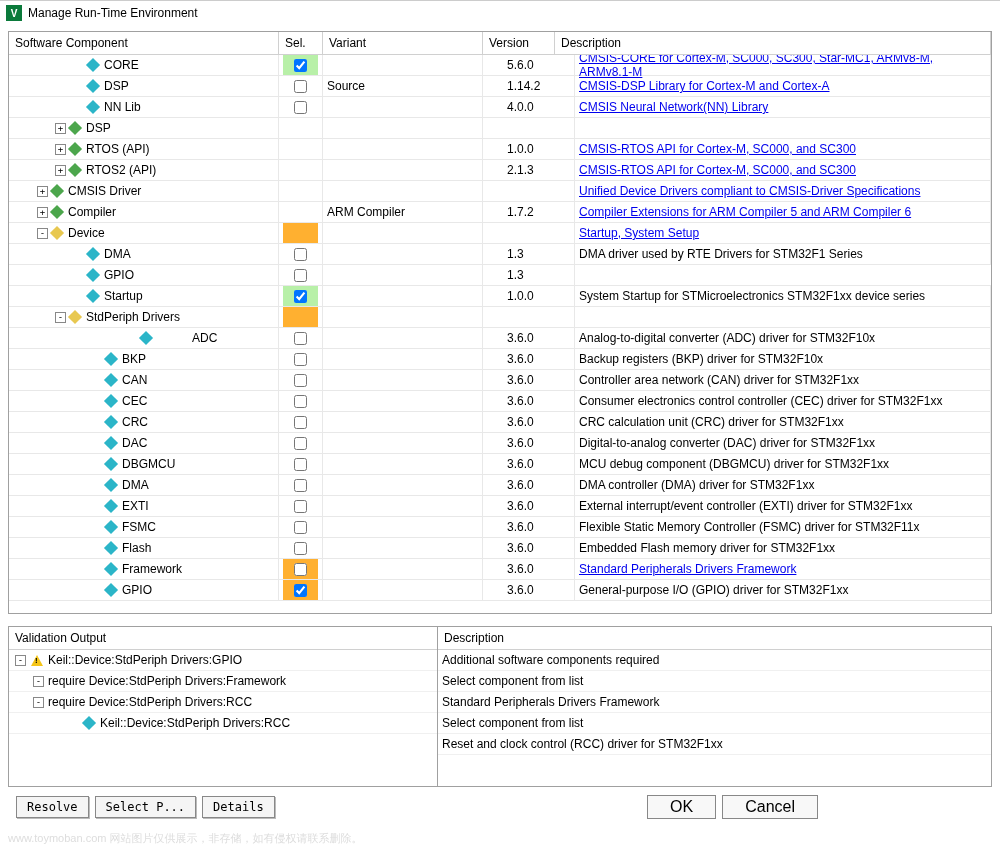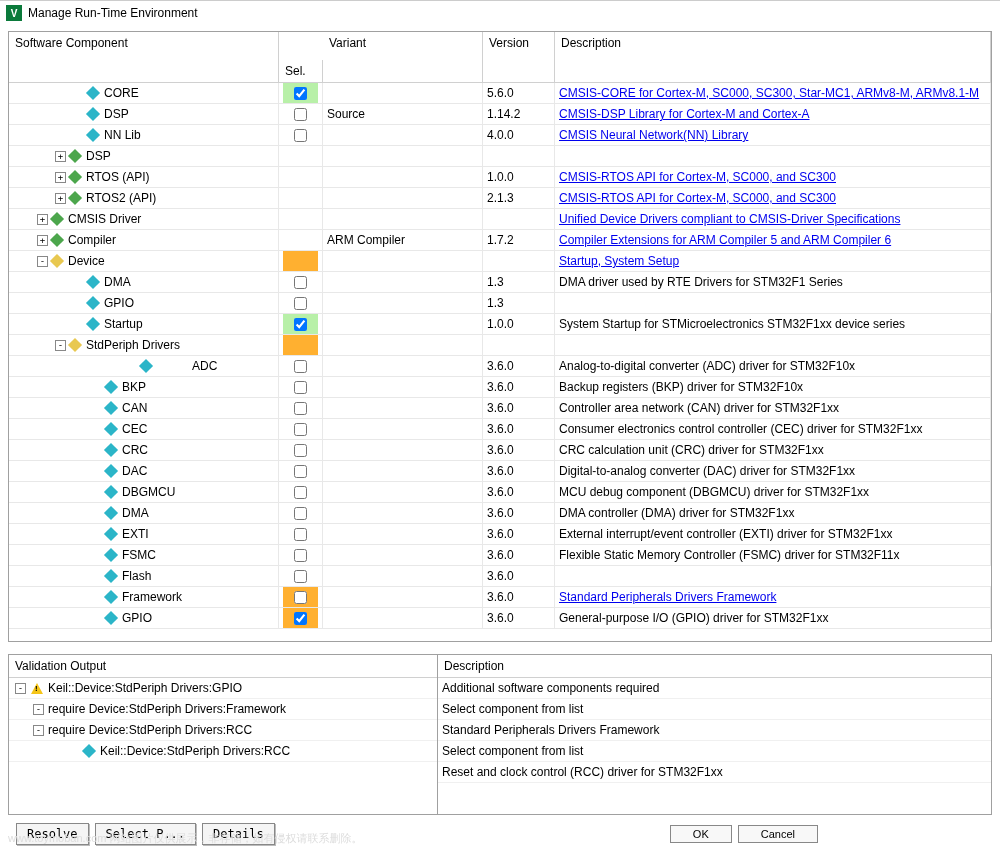--- a/index.html
+++ b/index.html
@@ -5,31 +5,31 @@
 * { box-sizing: border-box; margin: 0; padding: 0; }
 body { font-family: "Segoe UI", Tahoma, sans-serif; font-size: 12px; background: #fff; color: #000; width: 1000px; height: 852px; overflow: hidden; }
 .window { border-top: 1px solid #ccc; }
 .titlebar { display: flex; align-items: center; padding: 4px 6px; background: #fff; }
 .app-icon { width: 16px; height: 16px; background: #0b7a3b; margin-right: 6px; display: flex; align-items: center; justify-content: center; color: #fff; font-size: 10px; font-weight: bold; }
 .content { padding: 6px 8px 0 8px; }
 .panel { border: 1px solid #a0a0a0; background: #fff; }
 .grid-header { display: flex; background: #fff; border-bottom: 1px solid #d0d0d0; }
 .grid-header > div { padding: 4px 6px; border-right: 1px solid #d0d0d0; font-size: 12px; }
 .col-comp { width: 270px; }
-.col-sel { width: 44px; margin-top: 28px; }
+.col-sel { width: 44px; }
 .col-var { width: 160px; }
 .col-ver { width: 72px; }
 .col-desc { flex: 1; }
 .grid-body { height: 558px; overflow-y: auto; }
 .row { display: flex; border-bottom: 1px solid #e8e8e8; height: 21px; align-items: stretch; }
 .row > div { border-right: 1px solid #e8e8e8; display: flex; align-items: center; padding: 0 4px; font-size: 12px; }
 .cell-comp { width: 270px; padding-left: 0; }
 .cell-sel { width: 44px; justify-content: center; }
 .cell-var { width: 160px; }
-.cell-ver { width: 72px; }
+.cell-ver { width: 72px; margin-left: 20px; }
 .cell-desc { flex: 1; }
 .tree-item { display: flex; align-items: center; width: 100%; height: 100%; }
 .exp { width: 11px; height: 11px; border: 1px solid #888; display: inline-flex; align-items: center; justify-content: center; font-size: 9px; line-height: 1; margin-right: 4px; cursor: pointer; background: #fff; font-family: monospace; }
 .exp-sp { width: 11px; height: 11px; margin-right: 4px; display: inline-block; }
 .diamond { width: 10px; height: 10px; transform: rotate(45deg); margin-right: 6px; flex-shrink: 0; }
 .d-green { background: #4ca64c; }
 .d-cyan { background: #2bb5c8; }
 .d-yellow { background: #e8c850; }
 .lnk { color: #0000ee; text-decoration: underline; cursor: pointer; }
 .chk { width: 13px; height: 13px; }
@@ -39,21 +39,21 @@
 .vopanel { flex: 0 0 430px; border: 1px solid #a0a0a0; }
 .dpanel { flex: 1; border: 1px solid #a0a0a0; border-left: none; }
 .sub-head { padding: 4px 6px; border-bottom: 1px solid #d0d0d0; background: #fff; }
 .sub-body { height: 136px; overflow: auto; }
 .vo-row { display: flex; align-items: center; height: 21px; padding: 0 4px; font-size: 12px; border-bottom: 1px solid #f0f0f0; }
 .warn-icon { width: 14px; height: 14px; margin-right: 4px; display: inline-flex; align-items: center; justify-content: center; }
 .warn-tri { width: 0; height: 0; border-left: 6px solid transparent; border-right: 6px solid transparent; border-bottom: 11px solid #f5c518; position: relative; }
 .warn-tri::after { content: "!"; position: absolute; left: -2px; top: 1px; font-size: 8px; font-weight: bold; color: #000; }
 .btnbar { display: flex; align-items: center; padding: 8px; gap: 6px; }
 .btn { font-family: "SimSun", monospace; font-size: 12px; padding: 3px 10px; border: 1px solid #888; background: #f5f5f5; cursor: pointer; min-width: 70px; box-shadow: 1px 1px 0 #bbb; }
-.btn2 { font-family: "Segoe UI", sans-serif; font-size: 11px; padding: 2px 22px; border: 1px solid #888; background: #f8f8f8; cursor: pointer; }
+.btn2 { font-family: "Segoe UI", sans-serif; font-size: 16px; padding: 2px 22px; border: 1px solid #888; background: #f8f8f8; cursor: pointer; }
 .watermark { position: absolute; bottom: 6px; left: 8px; color: #ddd; font-size: 11px; font-family: "SimSun", sans-serif; }
 </style>
 </head>
 <body>
 
 <div class="window">
   <div class="titlebar">
     <div class="app-icon">V</div>
     <span>Manage Run-Time Environment</span>
   </div>
@@ -428,20 +428,21 @@
                 <span class="exp-sp"></span>
                 <span class="diamond d-cyan"></span>
                 <span>Flash</span>
               </div>
             </div>
             <div class="cell-sel">
               <input type="checkbox" class="chk" style="">
             </div>
             <div class="cell-var"></div>
             <div class="cell-ver">3.6.0</div>
+            <div class="cell-desc">Embedded Flash memory driver for STM32F1xx</div>
           </div>
           <div class="row">
             <div class="cell-comp">
               <div class="tree-item" style="padding-left: 78px;">
                 <span class="exp-sp"></span>
                 <span class="diamond d-cyan"></span>
                 <span>Framework</span>
               </div>
             </div>
             <div class="cell-sel">

